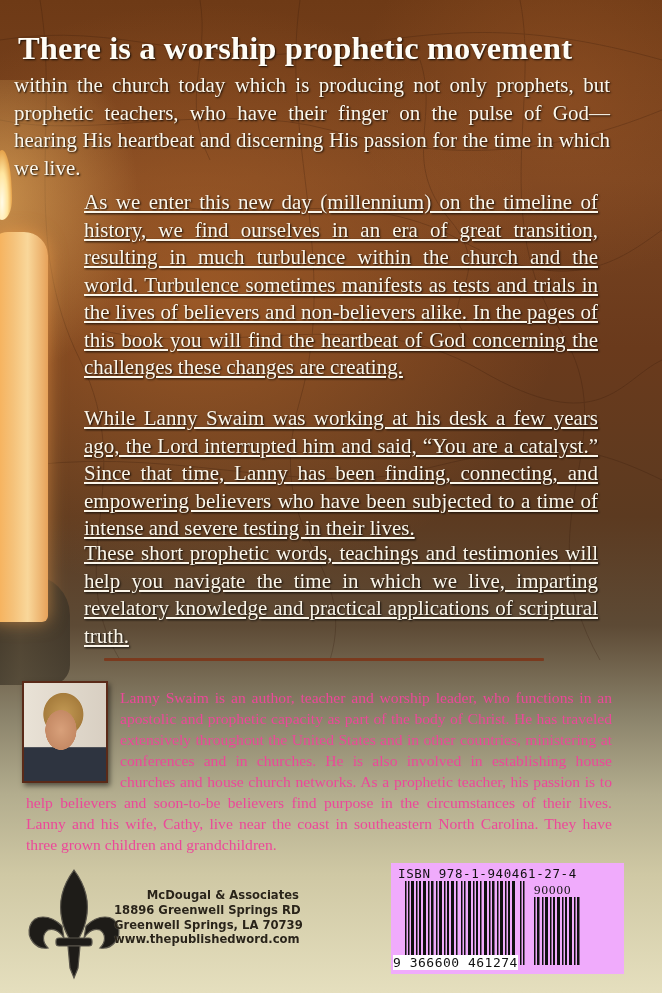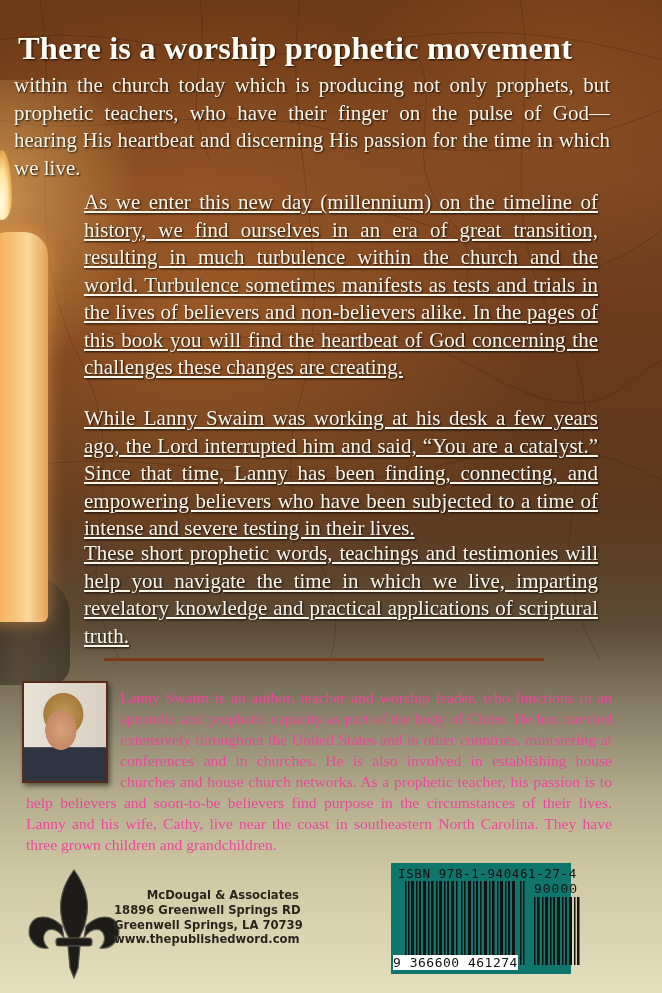--- a/index.html
+++ b/index.html
@@ -82,29 +82,29 @@
   }
   .publisher {
     position:absolute; left:114px; top:888px; width:185px;
     text-align:right; font-family:"DejaVu Sans", sans-serif; font-weight:bold;
     color:#2a2418; font-size:11.6px; line-height:14.8px;
     text-shadow:0 0 1px rgba(255,255,255,0.4);
   }
   .publisher div { white-space:nowrap; }
 
   .barcode-box {
-    position:absolute; left:391px; top:863px; width:180px; height:111px;
-    background:#0f766e;
+    position:absolute; left:391px; top:863px; width:233px; height:111px;
+    background:#f0abfc;
   }
   .isbn-top {
     position:absolute; left:7px; top:3px; font-family:"DejaVu Sans Mono", monospace;
     font-size:12.5px; color:#111; letter-spacing:0.6px; white-space:nowrap;
   }
   .price-code {
-    position:absolute; left:143px; top:19px; font-family:Liberation Mono, monospace;
+    position:absolute; left:143px; top:19px; font-family:Liberation Serif, serif;
     font-size:13px; color:#111; letter-spacing:1px;
   }
   .bars-main { position:absolute; left:14px; top:18px; width:120px; height:84px; }
   .bars-addon { position:absolute; left:143px; top:34px; width:48px; height:68px; }
   .ean-digits {
     position:absolute; left:2px; top:92px; font-family:"DejaVu Sans Mono", monospace;
     font-size:13px; color:#111; white-space:nowrap; background:#fff; letter-spacing:0.5px;
   }
 </style>
 </head>

